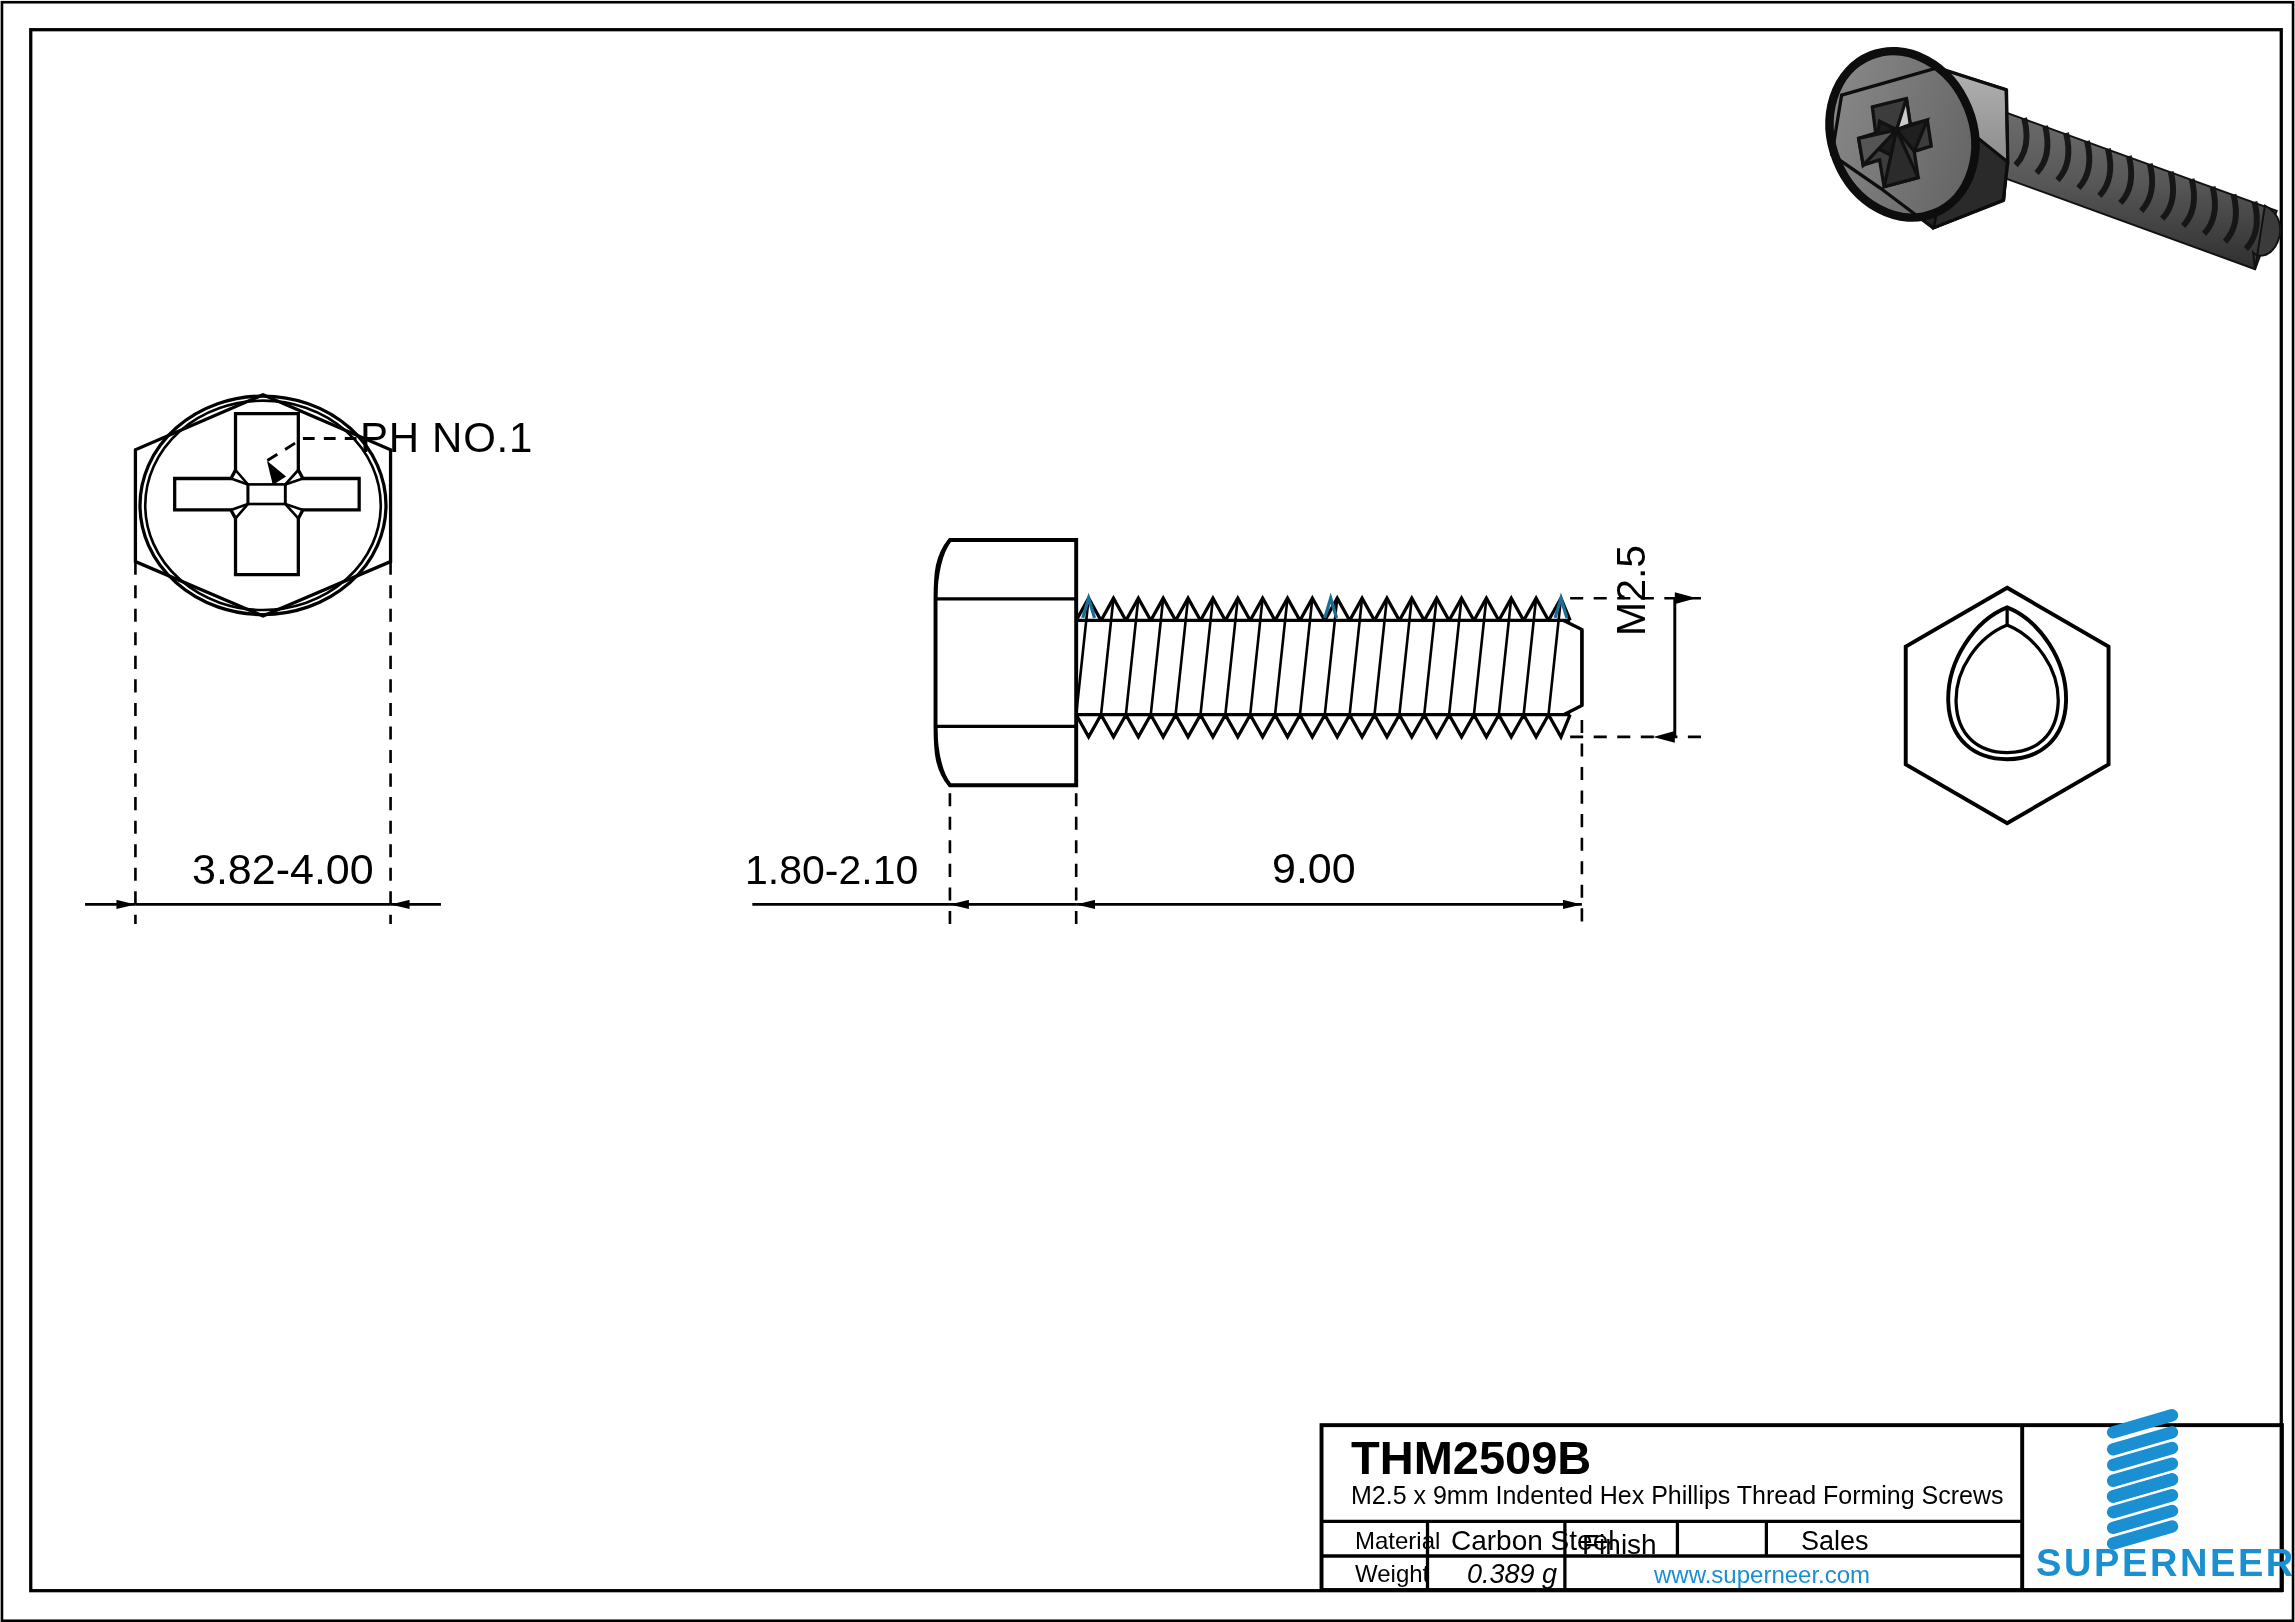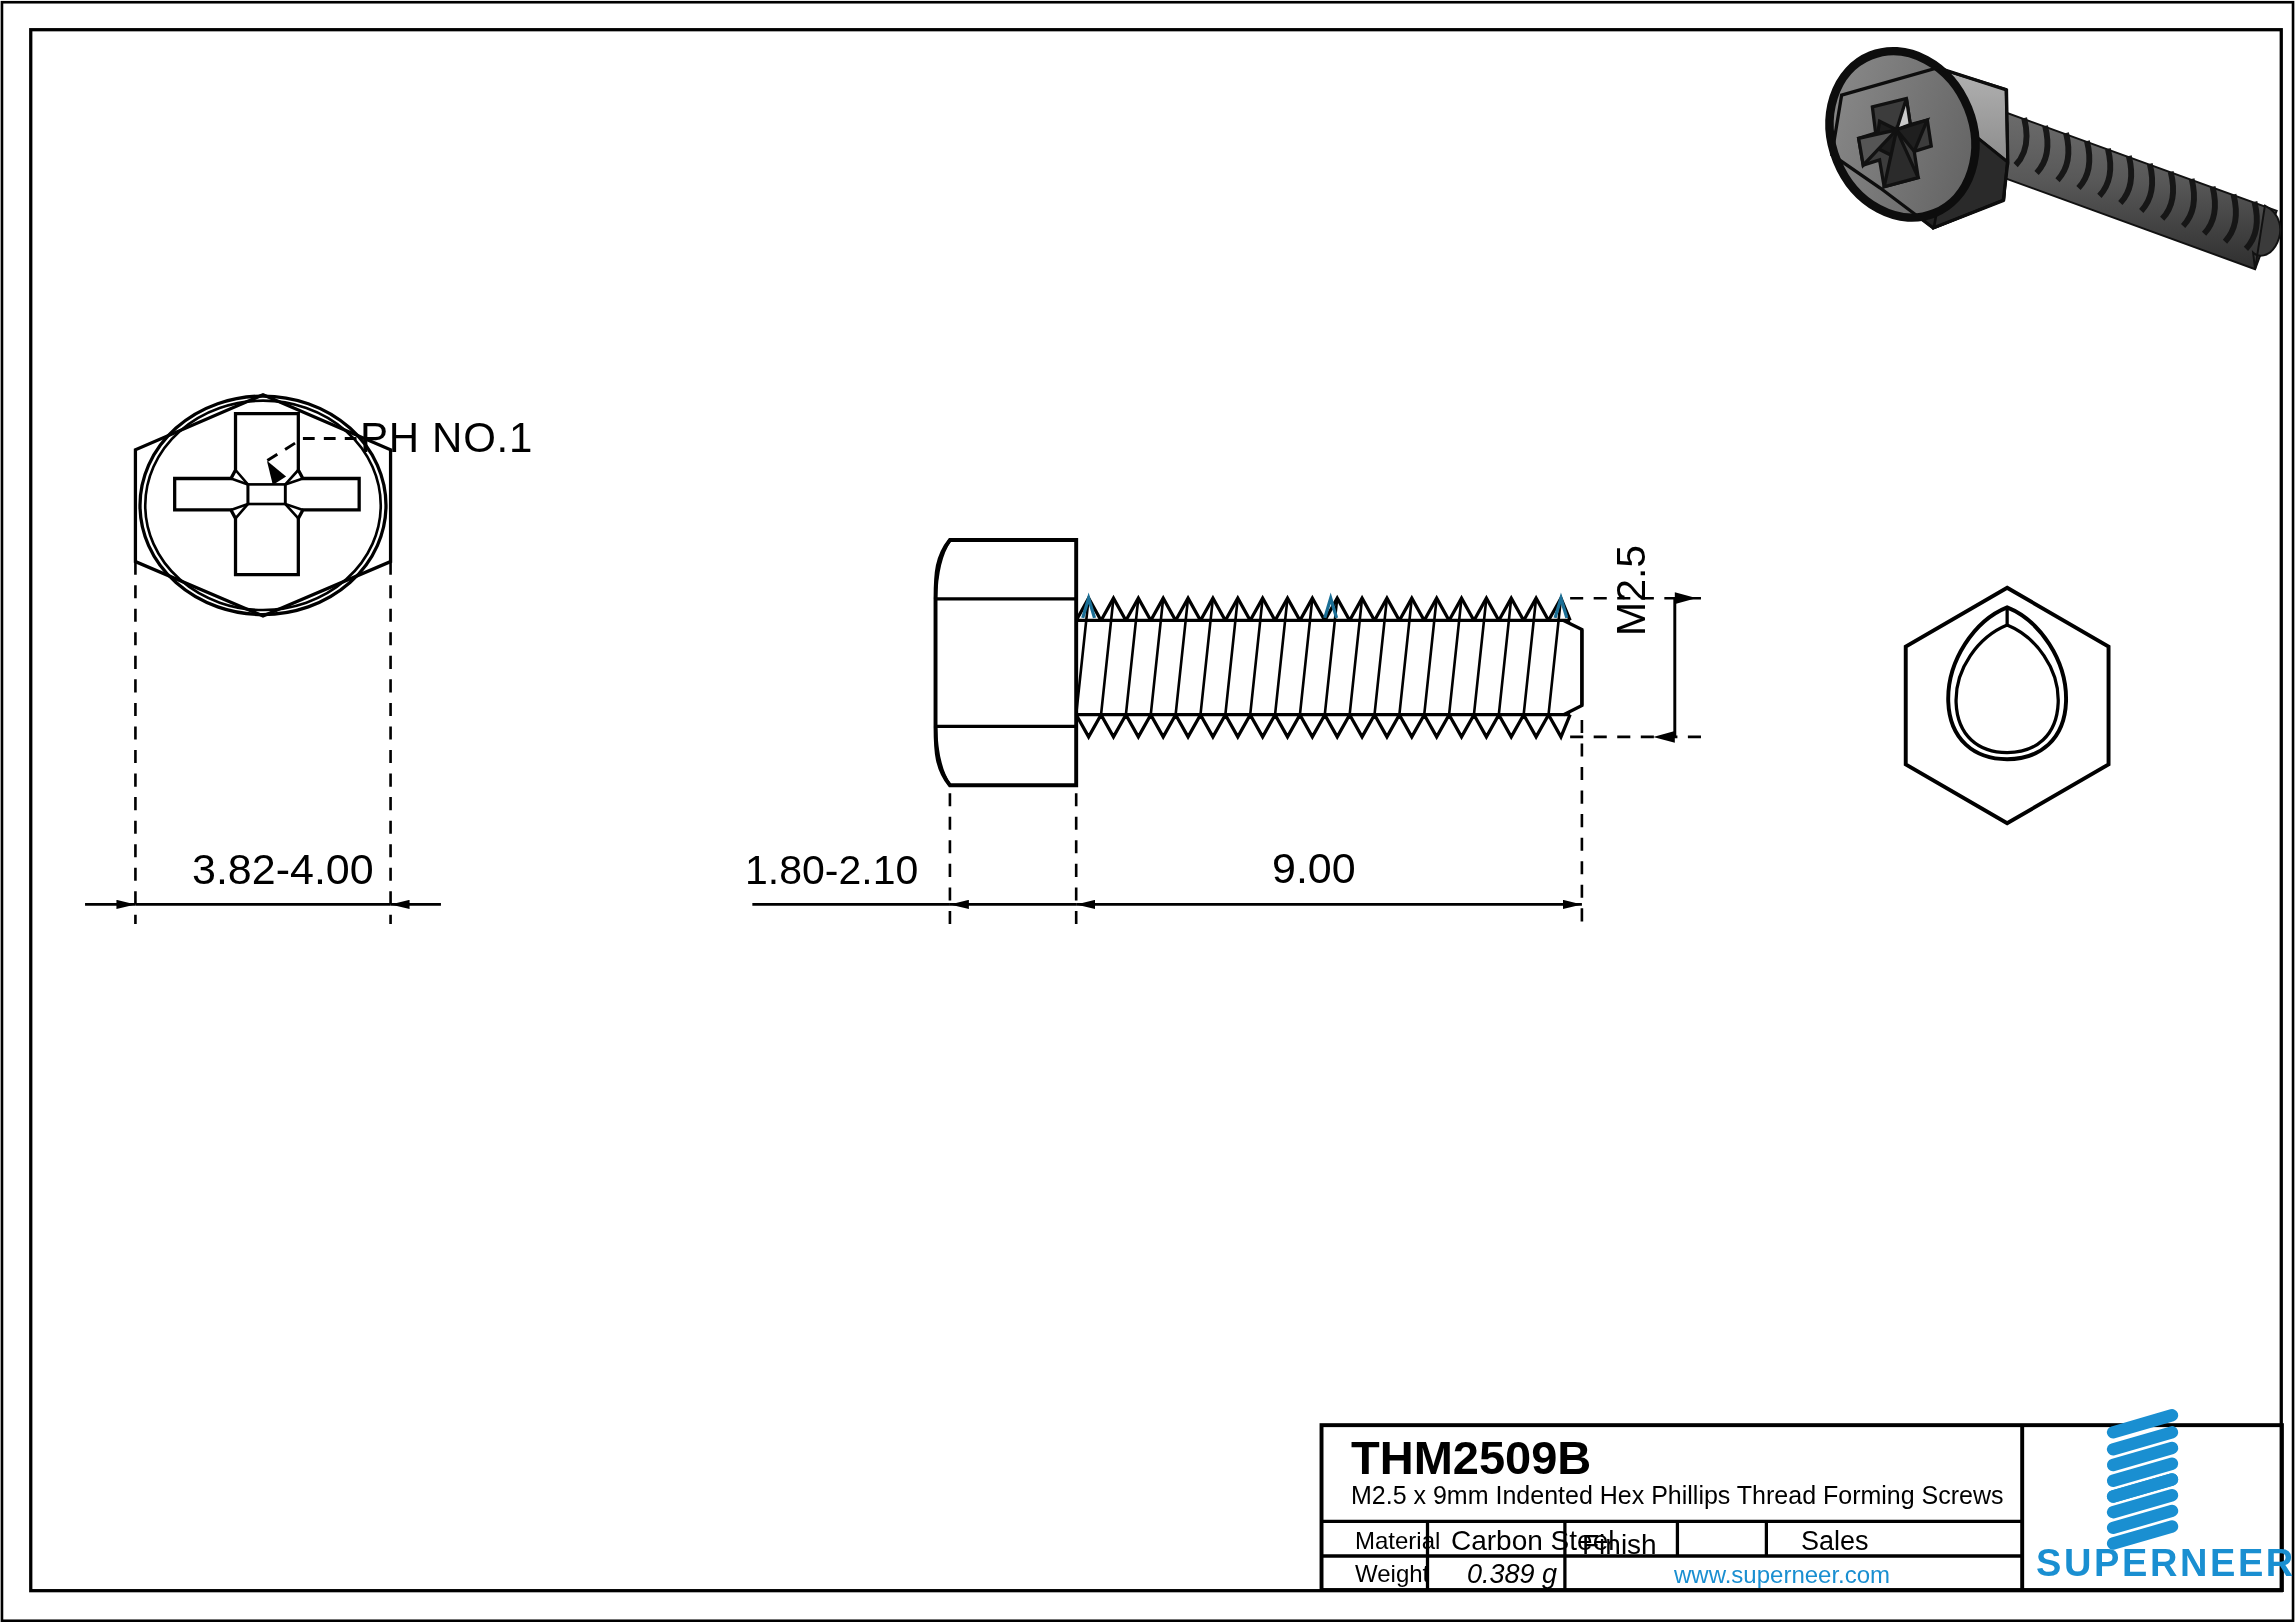--- a/index.html
+++ b/index.html
@@ -319,18 +319,18 @@
 
   <div class="txt" style="left:1351px; top:1481px; font-size:25px;">M2.5 x 9mm Indented Hex Phillips Thread Forming Screws</div>
 
   <div class="txt" style="left:1355px; top:1527px; font-size:24px;">Material</div>
   <div class="txt" style="left:1451px; top:1525px; font-size:28px;">Carbon Steel</div>
   <div class="txt" style="left:1582px; top:1529px; font-size:28px;">Finish</div>
   <div class="txt" style="left:1801px; top:1526px; font-size:27px;">Sales</div>
 
   <div class="txt" style="left:1355px; top:1560px; font-size:24px;">Weight</div>
   <div class="txt" style="left:1467px; top:1559px; font-size:27px;font-style:italic;">0.389 g</div>
-  <div class="txt" style="left:1654px; top:1561px; font-size:24px; color:#1a8fd1;margin-left:20px;">www.superneer.com</div>
+  <div class="txt" style="left:1654px; top:1561px; font-size:24px; color:#1a8fd1;">www.superneer.com</div>
 
   <div class="txt" style="left:2036px; top:1542px; font-size:38px; font-weight:bold; color:#1a8fd1; letter-spacing:2.6px;">SUPERNEER</div>
 
 </div>
 
 
 </body></html>

